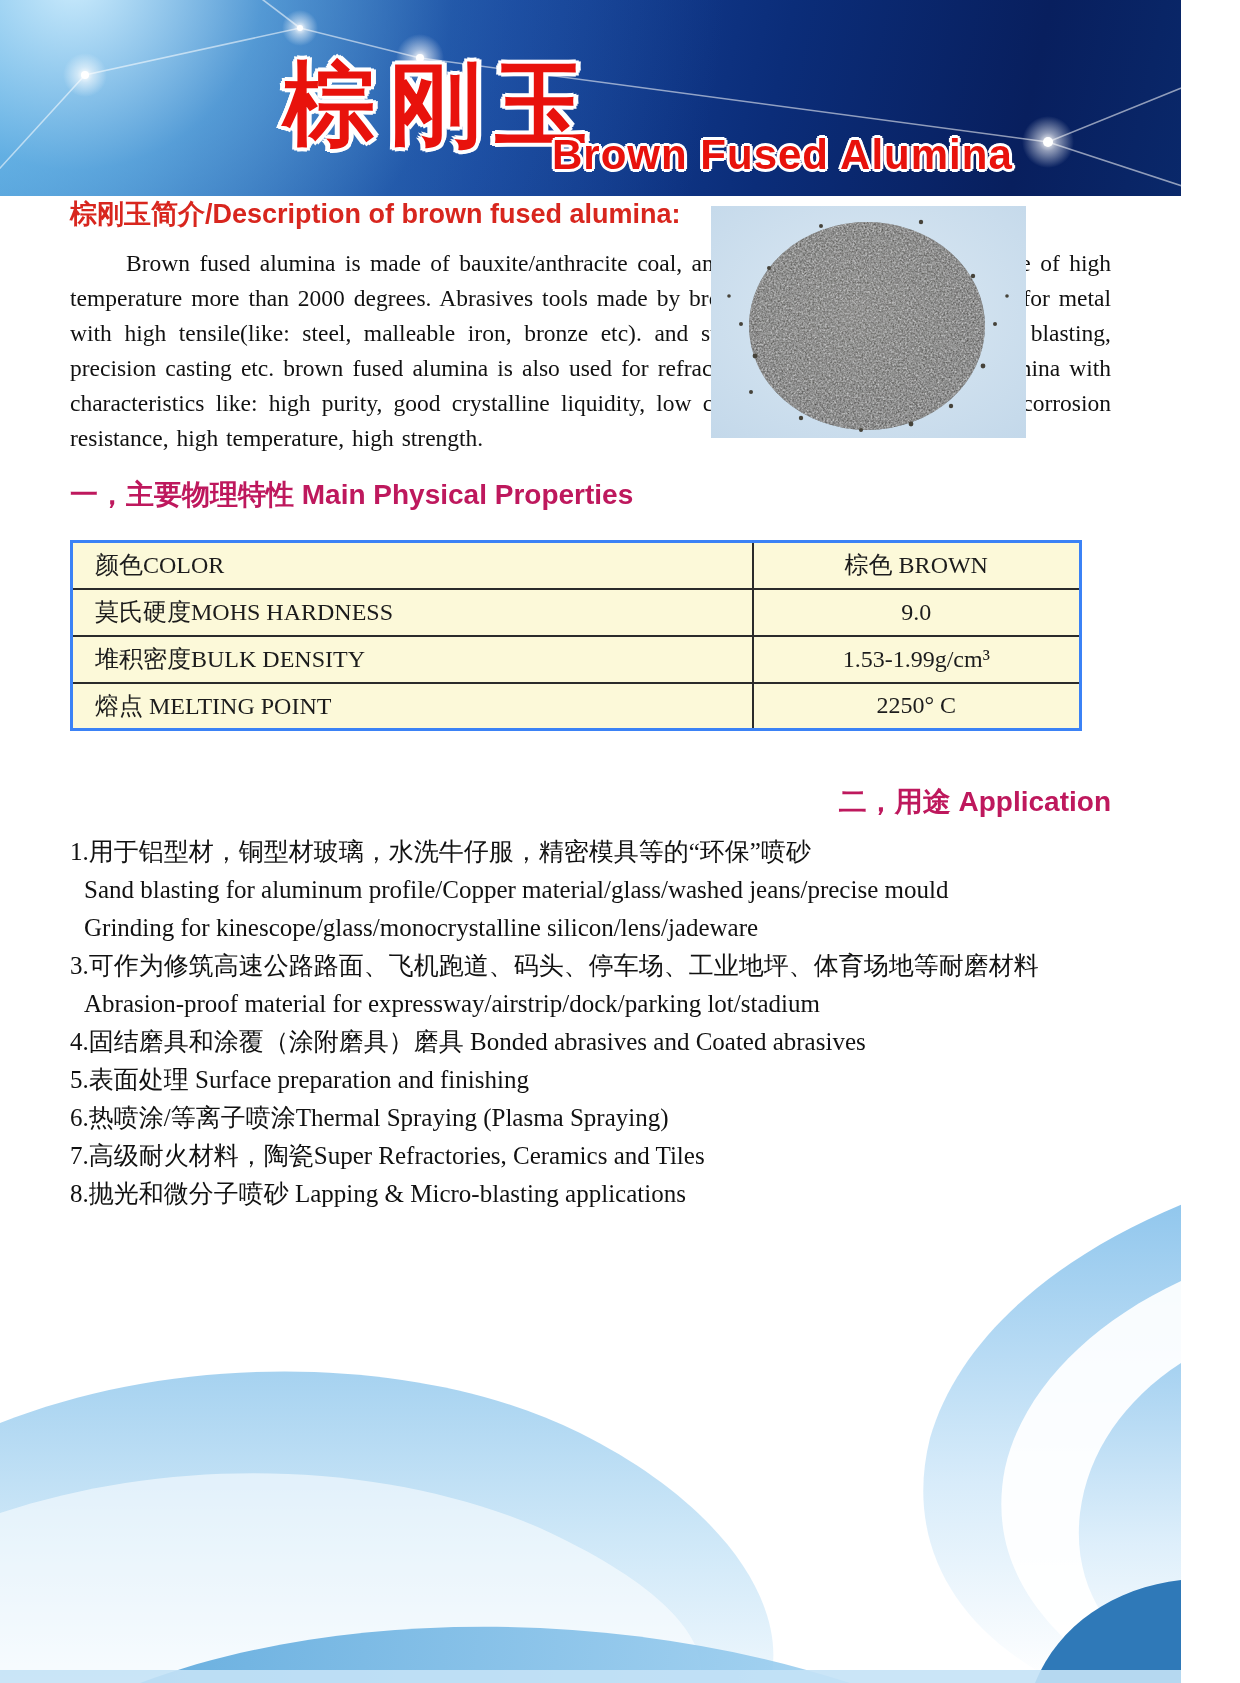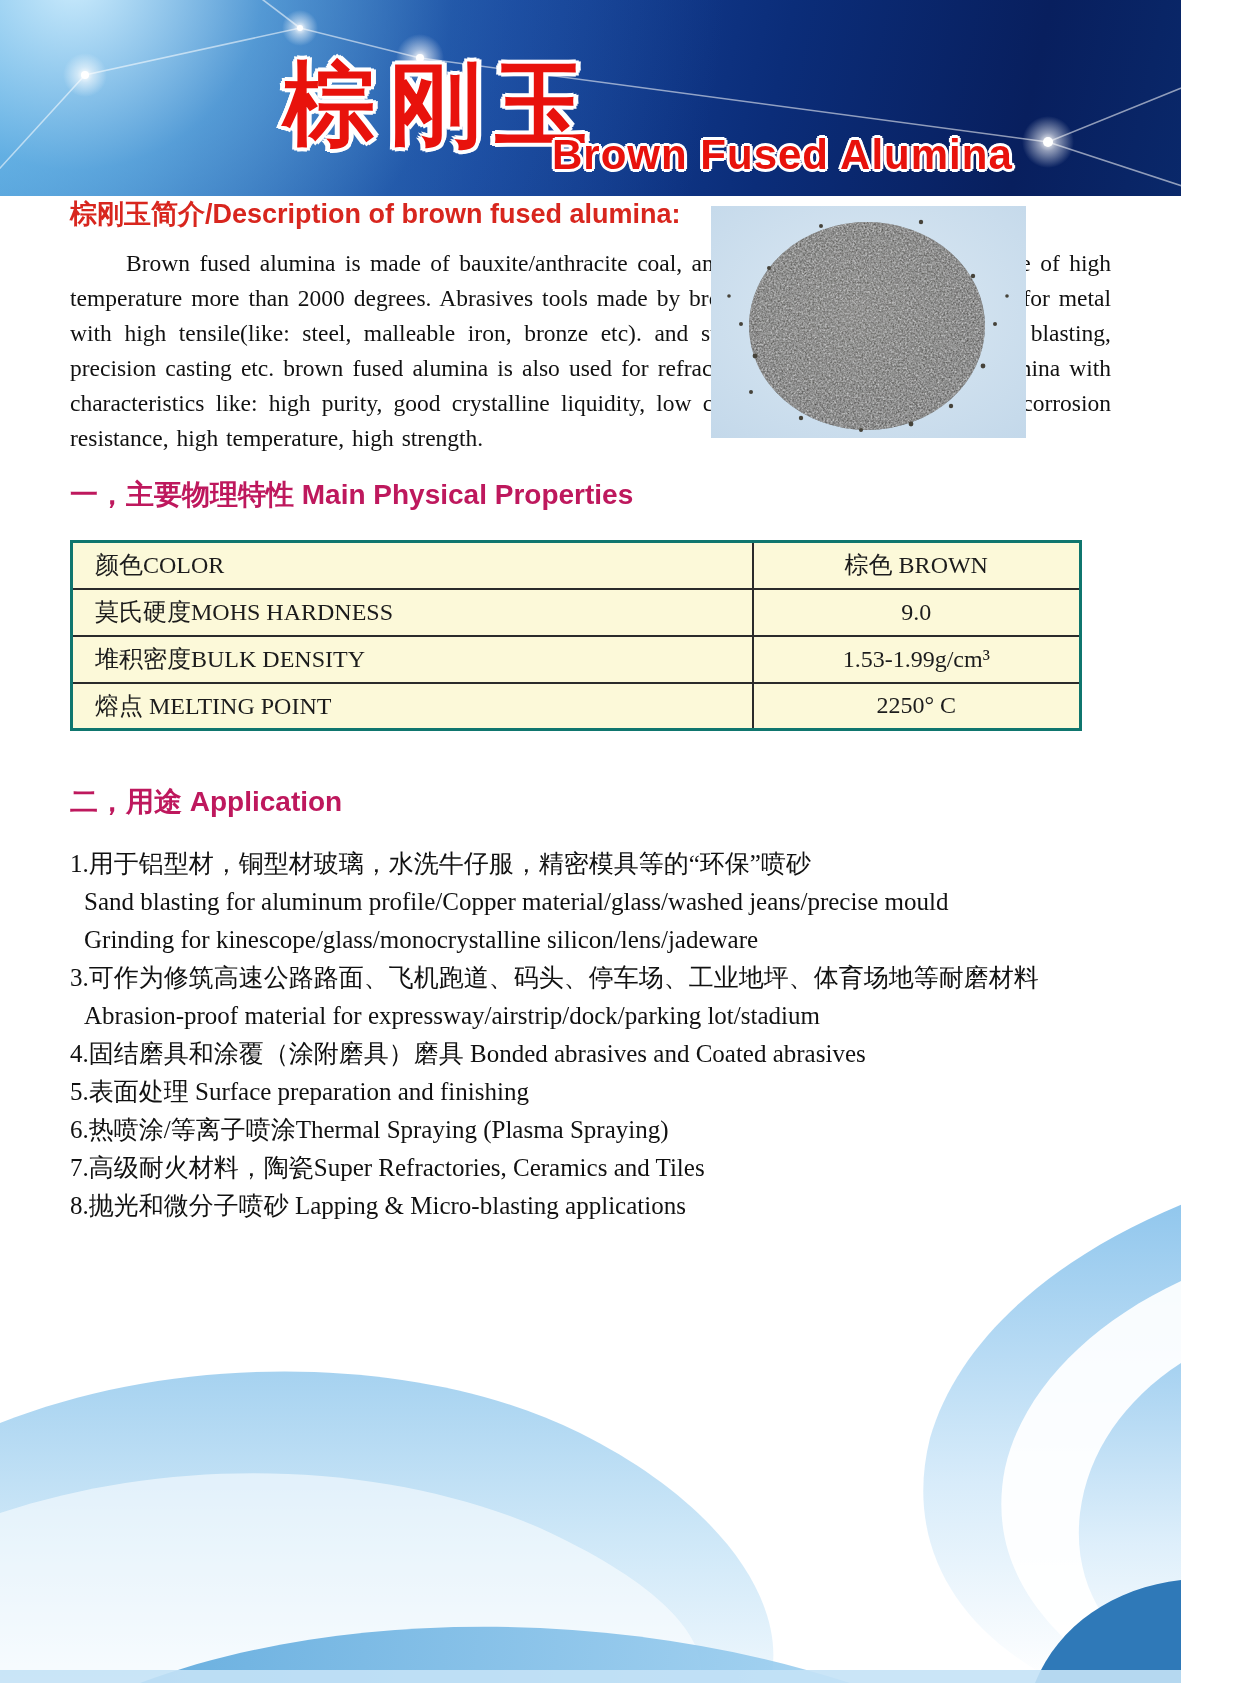--- a/index.html
+++ b/index.html
@@ -76,33 +76,33 @@
     font-family:"Liberation Sans","DejaVu Sans",sans-serif;
     font-weight:700; font-size:28px; color:#be185d;
   }
   .props-heading { margin-top:20px; }
 
   table.props {
     margin-top:26px;
     width:1012px;
     border-collapse:collapse;
     background:#fcf9d9;
-    border:3px solid #0f766e;
+    border:3px solid #3b82f6;
   }
   table.props td {
     border:2px solid #2b2b2b;
     height:47px;
     font-size:24px;
     color:#1c1c1c;
   }
   td.prop-label { padding-left:22px; width:67.5%; text-align:left; }
   td.prop-value { text-align:center; }
 
-  .app-heading { margin-top:52px; }
-  .app-list { margin-top:24px; }
+  .app-heading { margin-top:52px;text-align:right; }
+  .app-list { margin-top:12px; }
   .app-line { font-size:25px; line-height:38px; color:#111; }
   .app-line.en { padding-left:14px; }
 
   
   .bottom-waves { position:absolute; left:0; bottom:0; width:1240px; height:500px; z-index:1; }
 </style>
 </head>
 <body>
 
 <div class="page">

